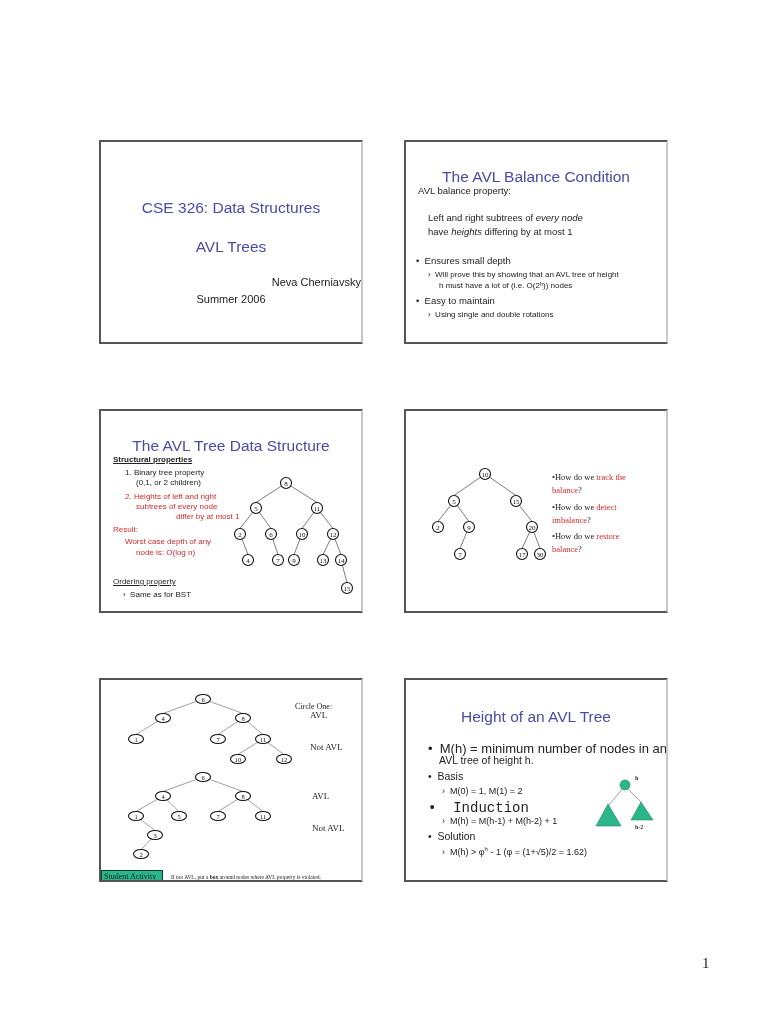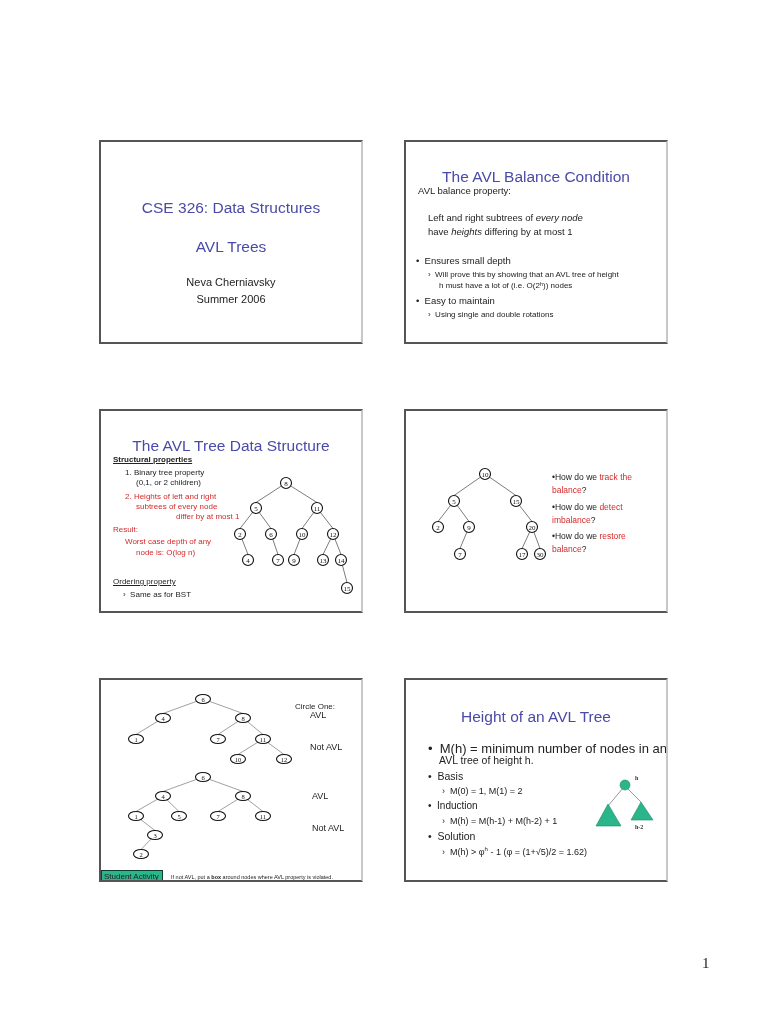--- a/index.html
+++ b/index.html
@@ -2,33 +2,33 @@
 <html><head>
 <meta charset="utf-8">
 <style>
   html, body { margin:0; padding:0; }
   body { width:768px; height:1024px; background:#ffffff; position:relative; overflow:hidden; font-family:"Liberation Sans", sans-serif; color:#222; }
   .slide { position:absolute; width:264px; height:204px; border-left:2px solid #555; border-top:2px solid #555; border-right:2px solid #c8c8c8; border-bottom:2px solid #555; box-sizing:border-box; background:#fff; overflow:hidden; }
   .abs { position:absolute; white-space:nowrap; }
   .title { color:#4a4aa8; font-size:15.5px; }
   .center { text-align:center; left:0; right:0; }
   .red { color:#d42a2a; }
-  .serif { font-family:Liberation Sans, sans-serif; }
+  .serif { font-family:Liberation Serif, serif; }
   svg text { font-family:"Liberation Serif", serif; }
   .page-num { position:absolute; left:702px; top:955px; font-family:"Liberation Serif", serif; font-size:15px; color:#222; }
   .sub { font-size:8px; }
   .u { text-decoration:underline; }
 </style>
 </head>
 <body>
 
 <div class="slide" style="left:99px; top:140px;padding-left:44px;">
   <div class="abs title center" style="top:57px; text-align:center;">CSE 326: Data Structures</div>
   <div class="abs title center" style="top:96px; text-align:center;">AVL Trees</div>
-  <div class="abs center" style="top:134px; text-align:center; font-size:11px;">Neva Cherniavsky</div>
+  <div class="abs center" style="top:134px; text-align:right; font-size:11px;">Neva Cherniavsky</div>
   <div class="abs center" style="top:151px; text-align:center; font-size:11px;">Summer 2006</div>
 </div>
 
 <div class="slide" style="left:404px; top:140px;">
   <div class="abs title center" style="top:26px; text-align:center;">The AVL Balance Condition</div>
   <div class="abs" style="left:12px; top:43px; font-size:9.5px;">AVL balance property:</div>
   <div class="abs" style="left:22px; top:70px; font-size:9.5px;">
     <span>Left and right subtrees of </span><em>every node</em>
   </div>
   <div class="abs" style="left:22px; top:84px; font-size:9.5px;">
@@ -271,21 +271,21 @@
   <div class="abs serif" style="left:0px; top:190px; width:62px; height:14px; background:#2bb58a; border:1px solid #0d3f2c; box-sizing:border-box; font-size:8px; line-height:12px; padding-left:2px;">Student Activity</div>
   <div class="abs serif" style="left:70px; top:194px; font-size:5.5px;"><span>If not AVL, put a </span><b>box</b><span> around nodes where AVL property is violated.</span></div>
 </div>
 
 <div class="slide" style="left:404px; top:678px;">
   <div class="abs title center" style="top:28px; text-align:center;">Height of an AVL Tree</div>
   <div class="abs" style="left:22px; top:61px; font-size:13px;">•&nbsp;&nbsp;<span>M(h) = minimum number of nodes in an</span></div>
   <div class="abs" style="left:33px; top:74px; font-size:10.5px;">AVL tree of height h.</div>
   <div class="abs" style="left:22px; top:90px; font-size:10.5px;">•&nbsp;&nbsp;<span>Basis</span></div>
   <div class="abs" style="left:36px; top:106px; font-size:9px;">›&nbsp;&nbsp;<span>M(0) = 1, M(1) = 2</span></div>
-  <div class="abs" style="left:22px; top:120px; font-size:10px;">•&nbsp;&nbsp;<span>Induction</span></div>
+  <div class="abs" style="left:22px; top:120px; font-size:14px;font-family:Liberation Mono, monospace;">•&nbsp;&nbsp;<span>Induction</span></div>
   <div class="abs" style="left:36px; top:136px; font-size:9px;">›&nbsp;&nbsp;<span>M(h) = M(h-1) + M(h-2) + 1</span></div>
   <div class="abs" style="left:22px; top:150px; font-size:10.5px;">•&nbsp;&nbsp;<span>Solution</span></div>
   <div class="abs" style="left:36px; top:166px; font-size:9px;">›&nbsp;&nbsp;<span>M(h) &gt; φ</span><sup style="font-size:6px;">h</sup><span> - 1   (φ = (1+√5)/2 = 1.62)</span></div>
   <svg class="abs" style="left:185px; top:94px;" width="70" height="56">
     <line x1="32" y1="14" x2="17" y2="32" stroke="#999" stroke-width="1"></line>
     <line x1="36" y1="14" x2="50" y2="28" stroke="#999" stroke-width="1"></line>
     <circle cx="34" cy="11" r="5" fill="#2bb58a" stroke="#1d8a66" stroke-width="0.6"></circle>
     <polygon points="17,30 5,52 30,52" fill="#2bb58a" stroke="#1d8a66" stroke-width="0.6"></polygon>
     <polygon points="50,28 40,46 62,46" fill="#2bb58a" stroke="#1d8a66" stroke-width="0.6"></polygon>
     <text x="44" y="6" font-size="6" font-family="Liberation Sans, sans-serif" font-weight="bold" fill="#333" id="d6-root">h</text>

